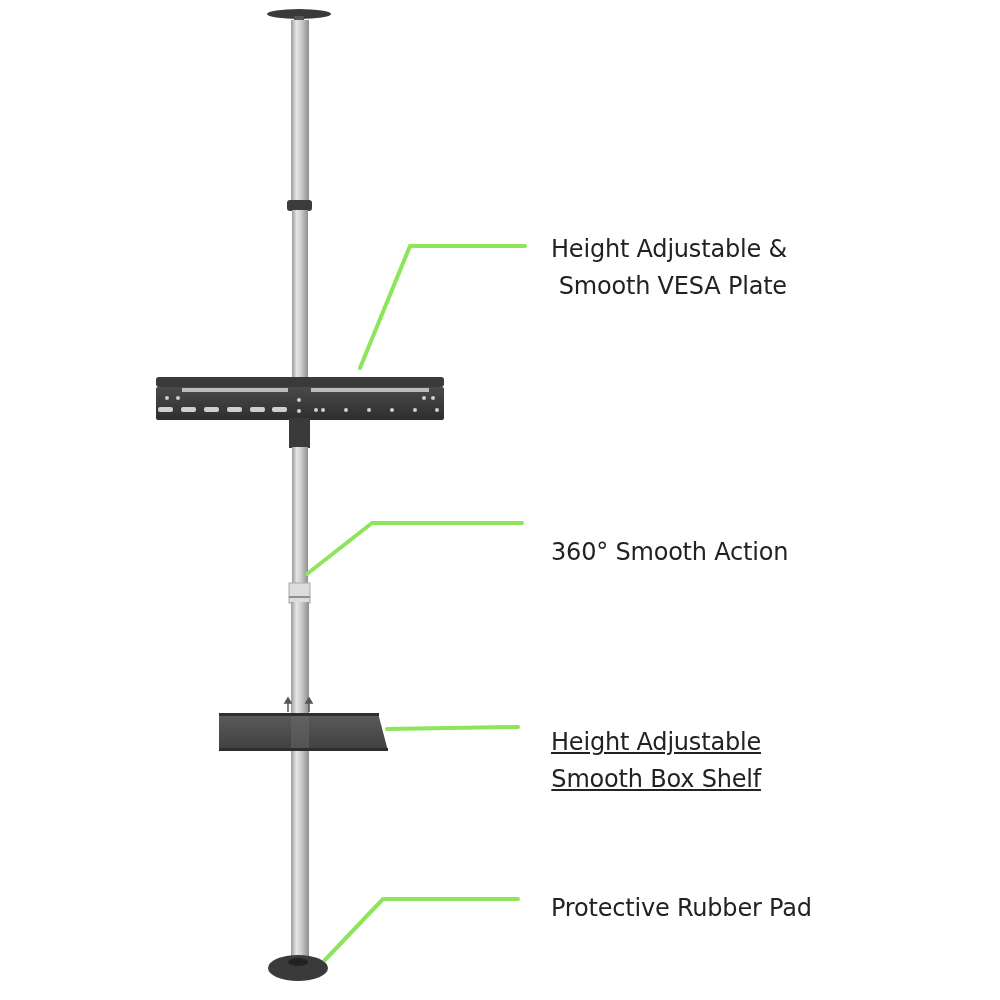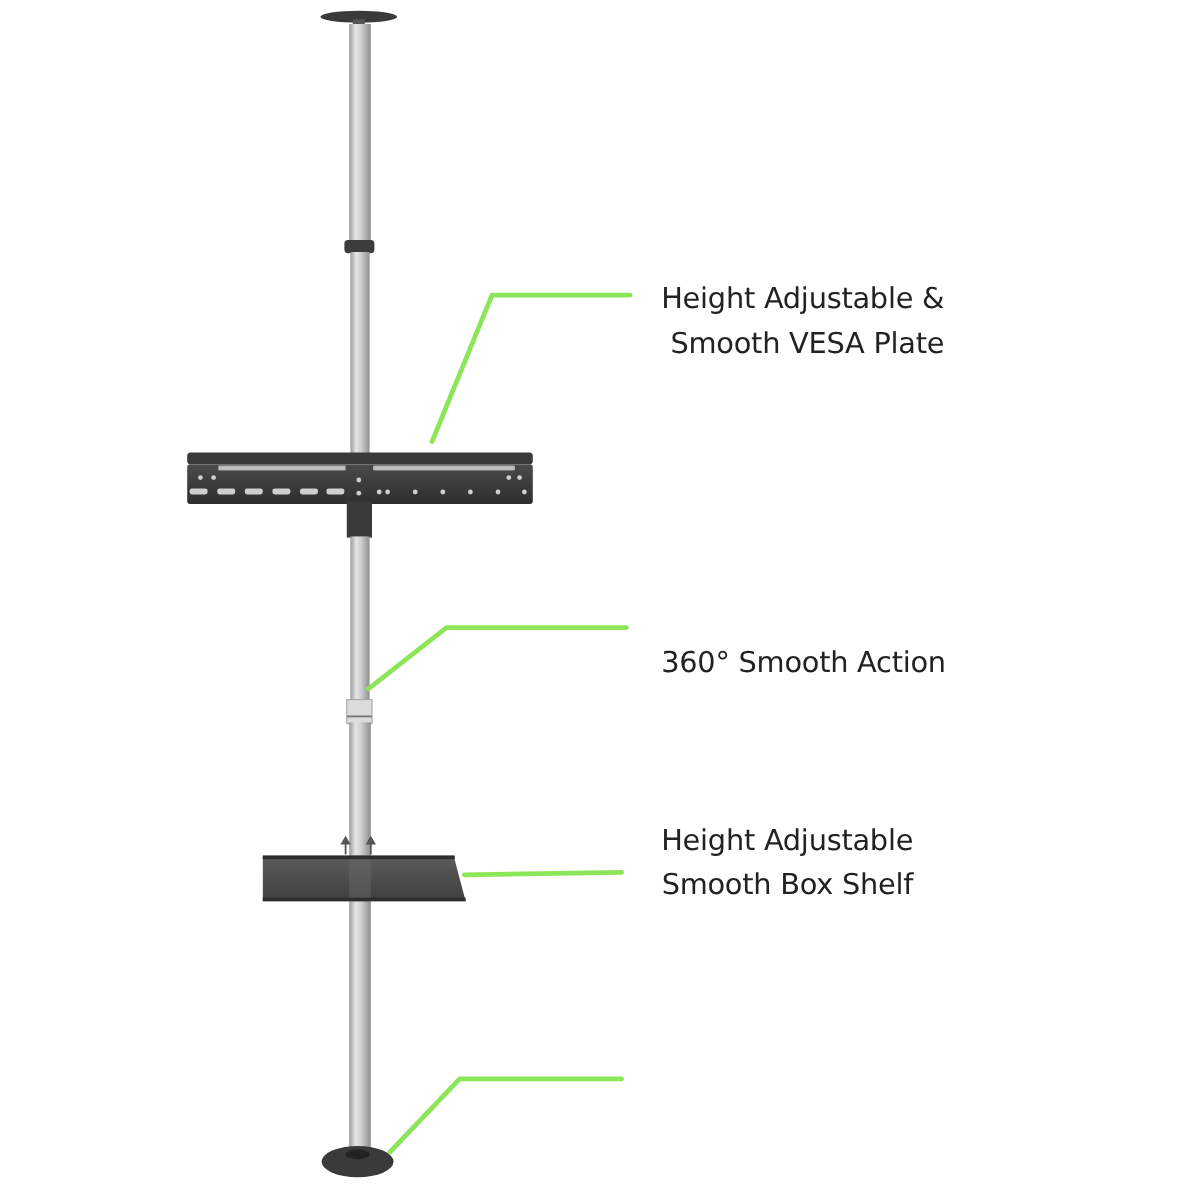--- a/index.html
+++ b/index.html
@@ -115,18 +115,21 @@
 
   <div class="label" style="left:551px; top:231px;">
     <span>Height Adjustable &amp;</span>
     <span>Smooth VESA Plate</span>
   </div>
 
   <div class="label" style="left:551px; top:510px;margin-top:24px;">
     <span>360° Smooth Action</span>
   </div>
 
-  <div class="label" style="left:551px; top:682px;">
+  <div class="label" style="left:551px; top:724px;text-decoration:underline;">
     <span>Height Adjustable</span>
     <span>Smooth Box Shelf</span>
   </div>
 
+  <div class="label" style="left:551px; top:890px;">
+    <span>Protective Rubber Pad</span>
+  </div>
 </div>
 
 </body></html>

